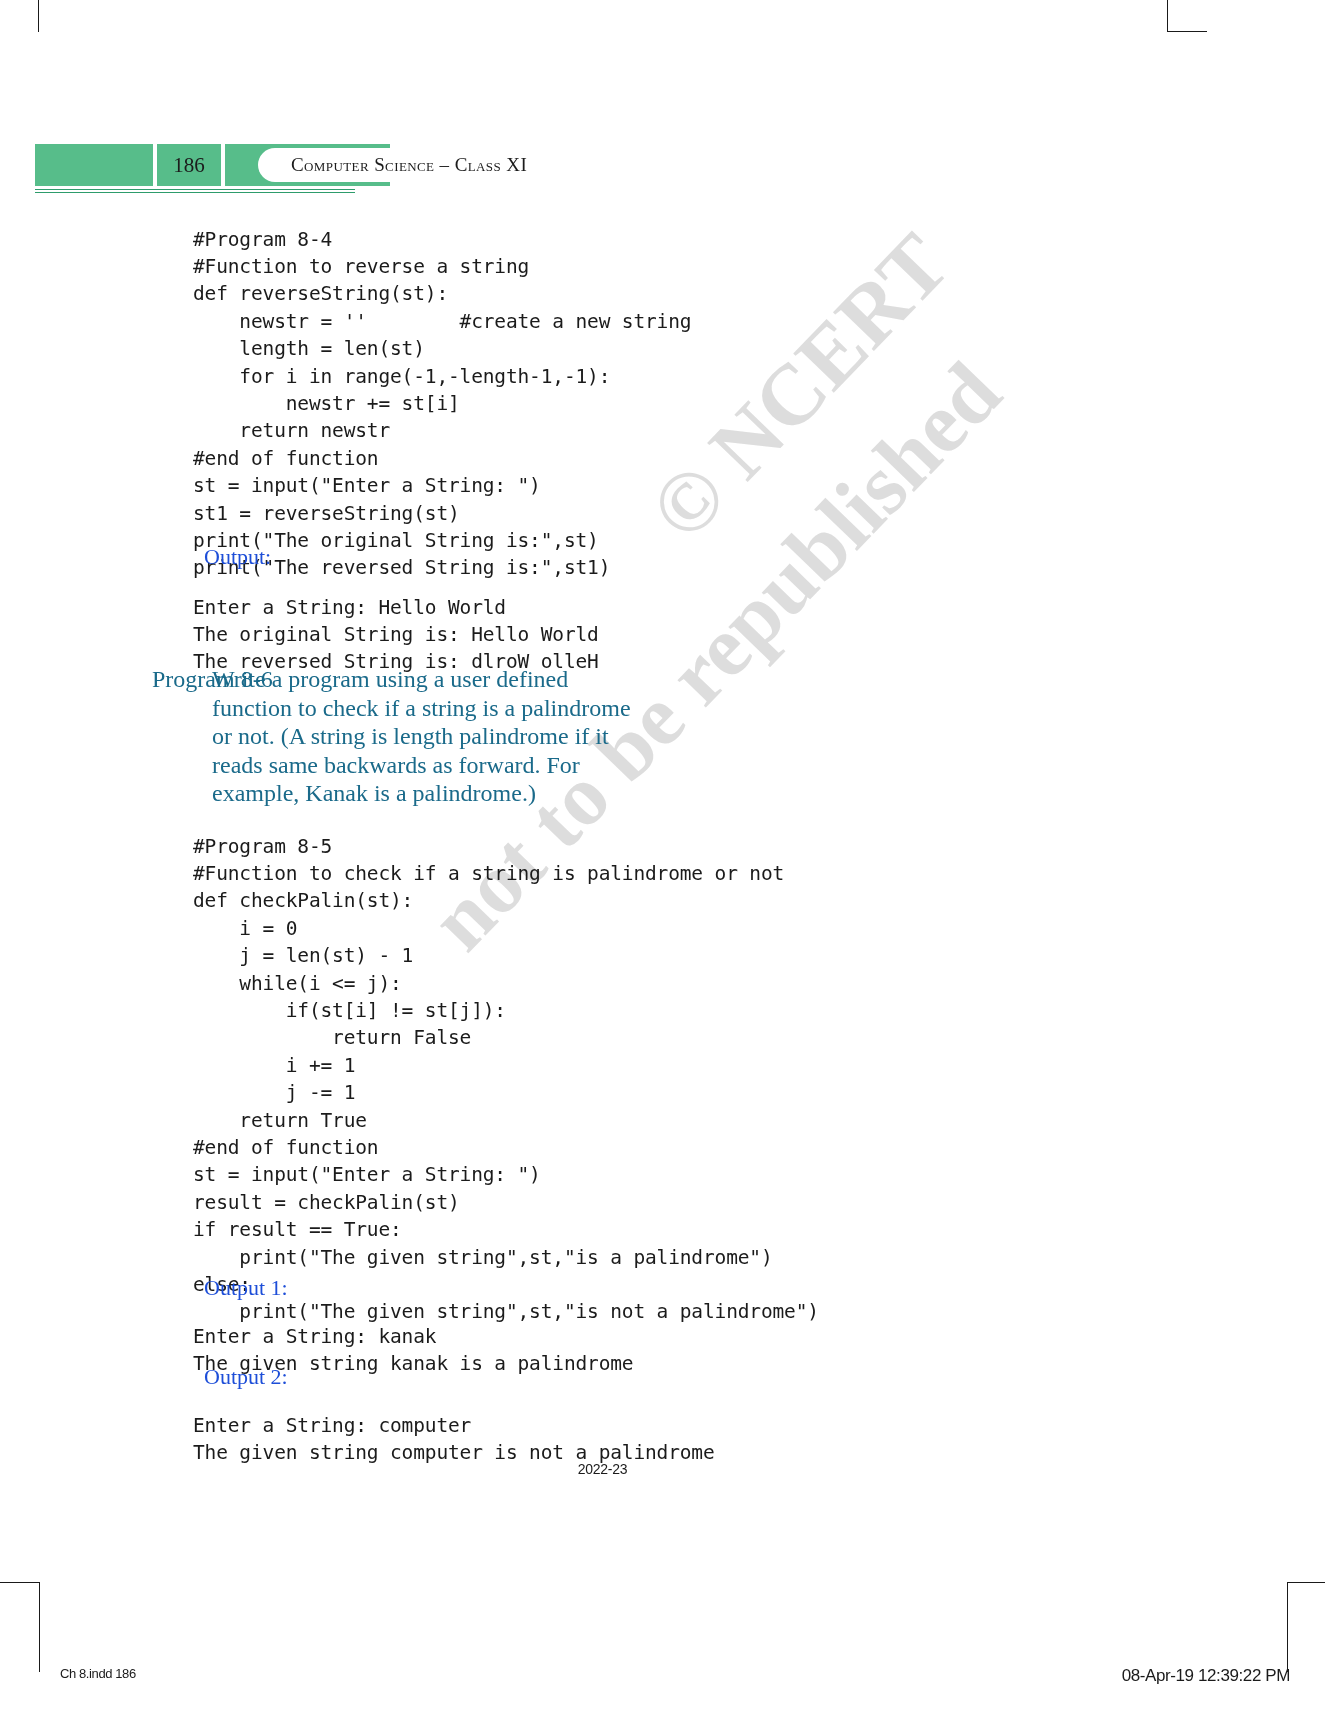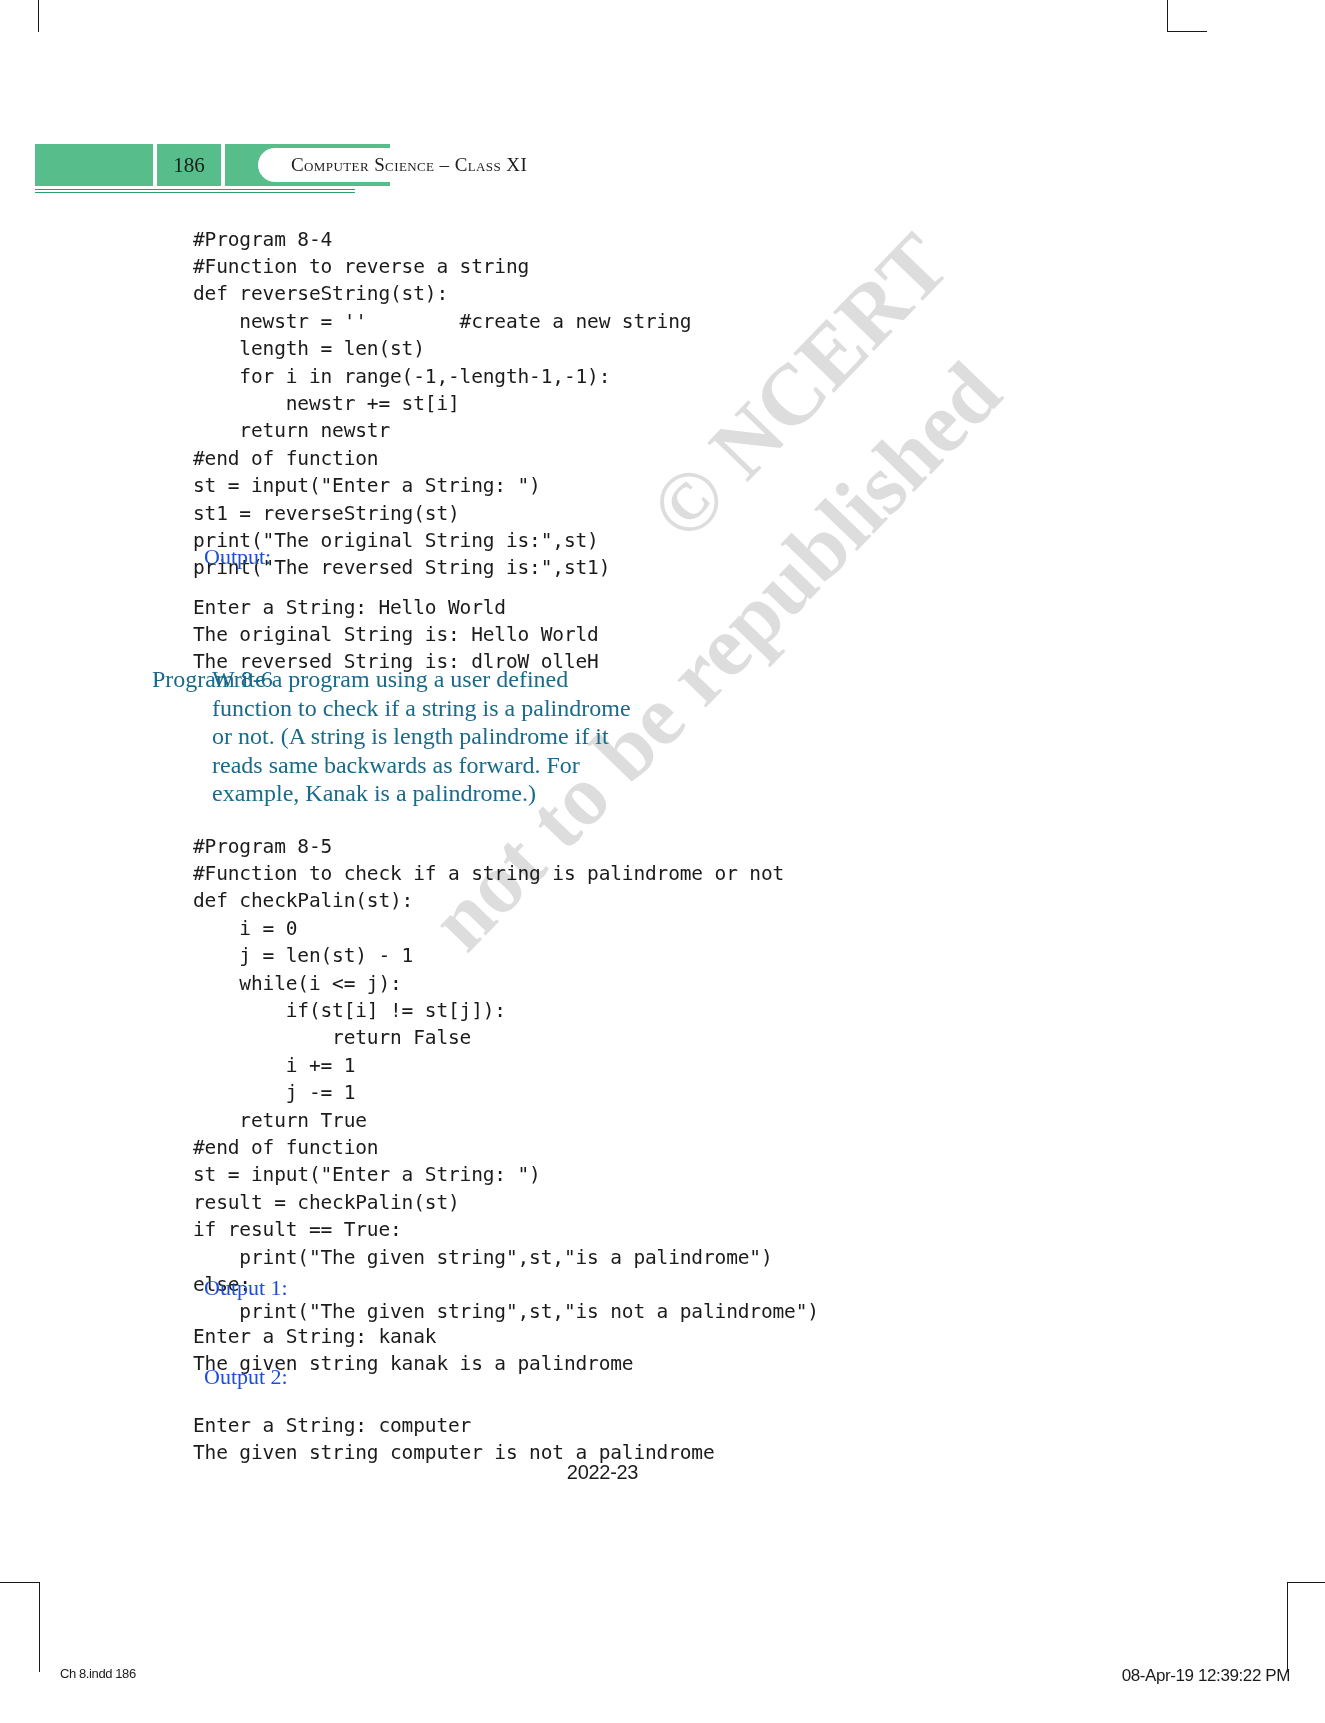--- a/index.html
+++ b/index.html
@@ -183,21 +183,21 @@
   .prog-body > span { display: block; }
 
   
   .year-stamp {
     position: absolute;
     left: 0;
     top: 1461px;
     width: 1205px;
     text-align: center;
     font-family: "Liberation Sans", sans-serif;
-    font-size: 20px;
+    font-size: 14px;
     color: #1b1b1b;
     letter-spacing: -0.3px;
   }
   .footer-left {
     position: absolute;
     left: 60px;
     top: 1666px;
     font-family: "Liberation Sans", sans-serif;
     font-size: 13px;
     color: #1b1b1b;

